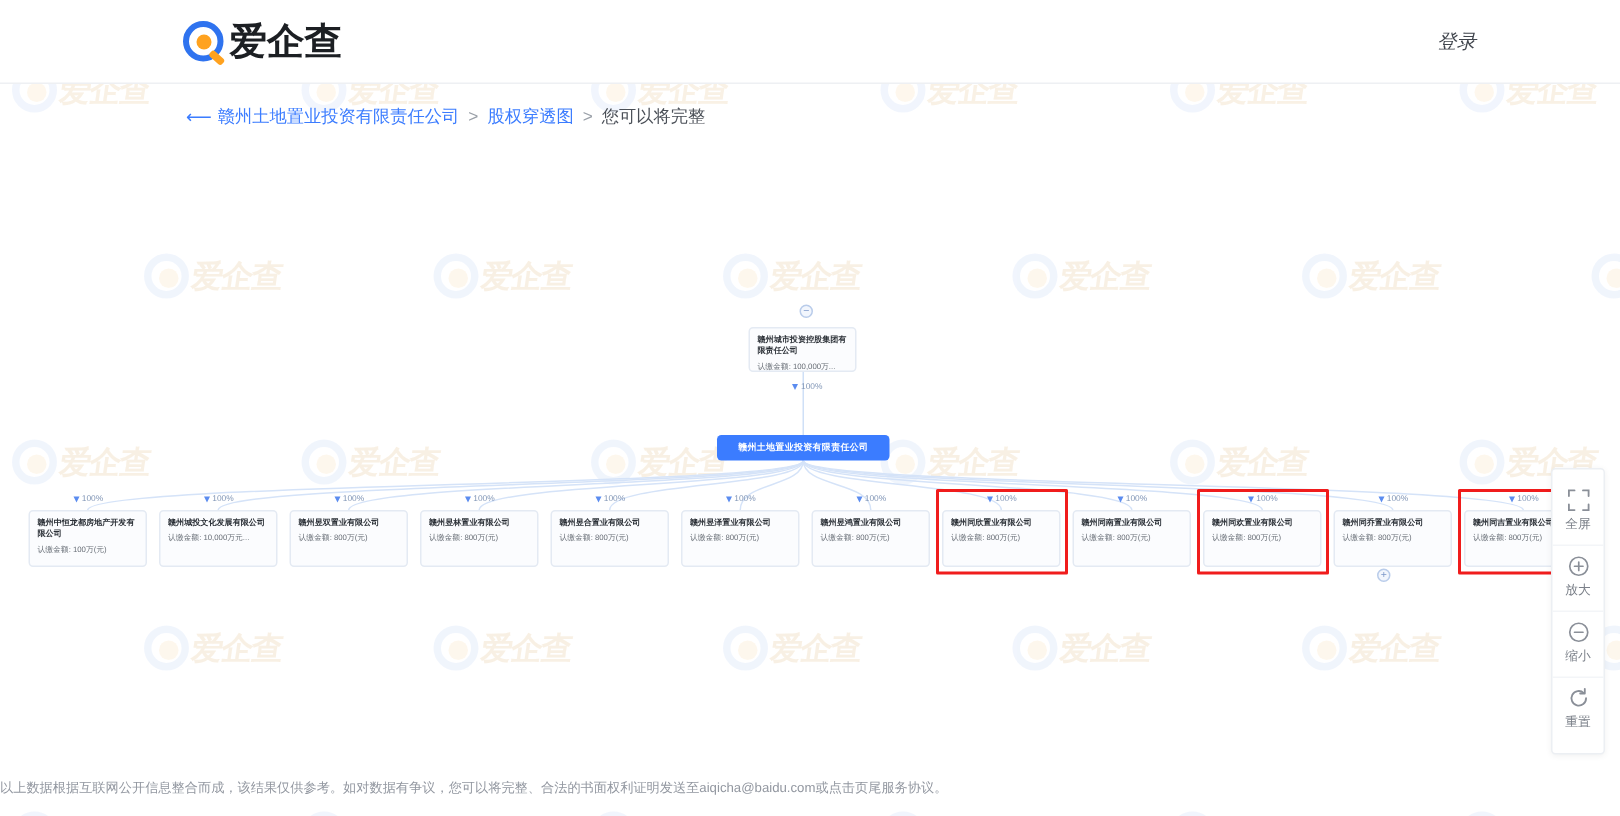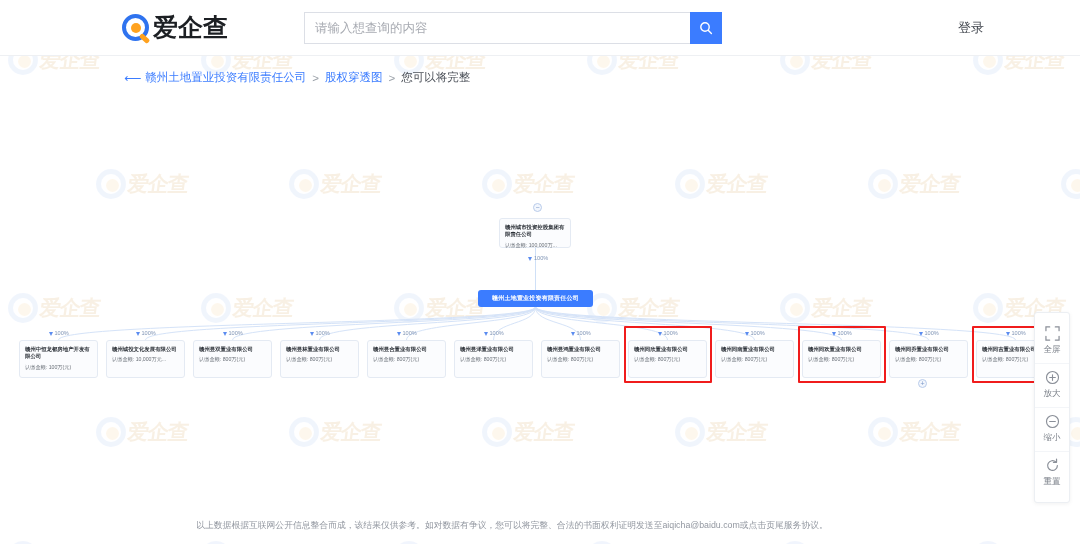--- a/index.html
+++ b/index.html
@@ -80,20 +80,21 @@
   .search-input::placeholder { color: #a8abb2; }
   .search-btn {
     width: 32px; height: 32px; border: none; cursor: pointer;
     background: #3b7cff; display: flex; align-items: center; justify-content: center;
   }
   .login-btn {
     margin-left: auto; margin-right: 96px;
     font-size: 13px; color: #40454d; cursor: pointer;
     background: none; border: none;
     font-family: "Liberation Sans", sans-serif;
+    font-style: italic;
   }
 
   
   .breadcrumb {
     position: relative; z-index: 5;
     margin: 14px 0 0 124px;
     display: flex; align-items: center; gap: 4px;
     font-size: 11.5px; color: #5c6169;
   }
   .bc-back { color: #3b7cff; font-size: 12px; line-height: 1; }
@@ -174,21 +175,20 @@
     display: flex; flex-direction: column; align-items: center;
     padding: 6px 0 7px 0; cursor: pointer;
   }
   .tool-item + .tool-item { border-top: 1px solid #f3f5f8; }
   .tool-label { font-size: 8.5px; color: #7b8089; margin-top: 3px; }
 
   
   .footer {
     position: absolute; left: 0; bottom: 0; z-index: 5;
     width: 1024px; padding: 10px 0 12px 0;
-    text-align: center;
     font-size: 8.8px; color: #9297a0;
   }
 </style>
 </head>
 <body>
 
 <div class="watermark-layer" id="wm-layer">
     <div class="wm" style="left: 8px; top: -10px;">
       <div class="wm-ring"></div>
       <div class="wm-text">爱企查</div>
@@ -309,29 +309,20 @@
     </div>
   </div>
 
 <div class="header">
 
   <div class="brand">
     <div class="brand-logo"></div>
     <div class="brand-name">爱企查</div>
   </div>
 
-  <div class="search-wrap">
-    <input class="search-input" type="text" placeholder="请输入想查询的内容" style="">
-    <button class="search-btn">
-      <svg width="14" height="14" viewBox="0 0 14 14">
-        <circle cx="6" cy="6" r="4.2" fill="none" stroke="#fff" stroke-width="1.4"></circle>
-        <line x1="9.2" y1="9.2" x2="12.4" y2="12.4" stroke="#fff" stroke-width="1.4" stroke-linecap="round"></line>
-      </svg>
-    </button>
-  </div>
 
   <button class="login-btn">登录</button>
 </div>
 
 <div class="breadcrumb">
   <span class="bc-back">⟵</span>
   <a class="bc-link">赣州土地置业投资有限责任公司</a>
   <span class="bc-sep">&gt;</span>
   <a class="bc-link">股权穿透图</a>
   <span class="bc-sep">&gt;</span>

